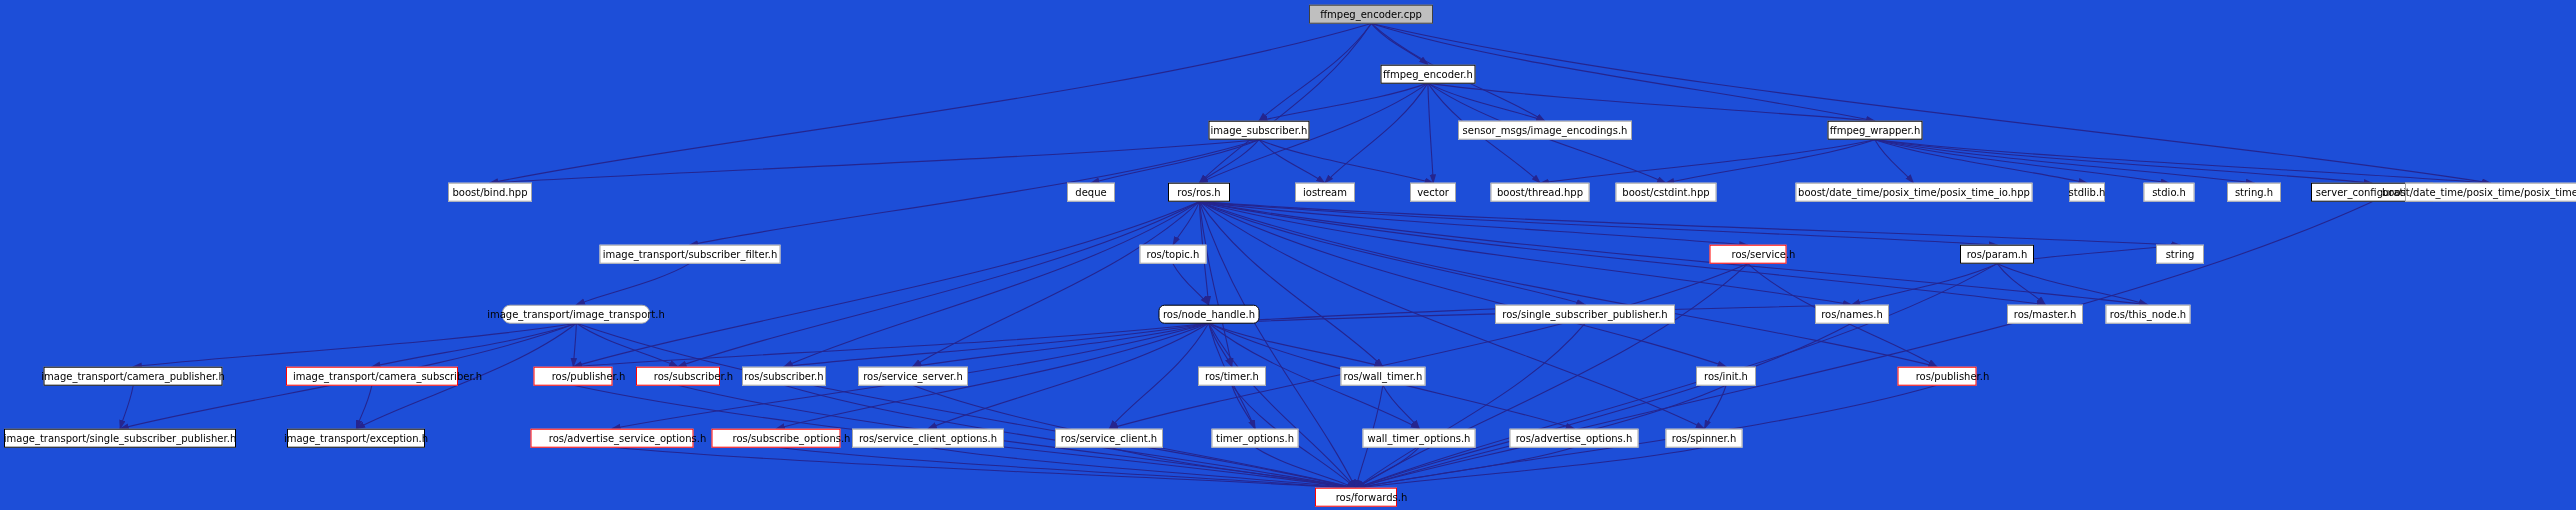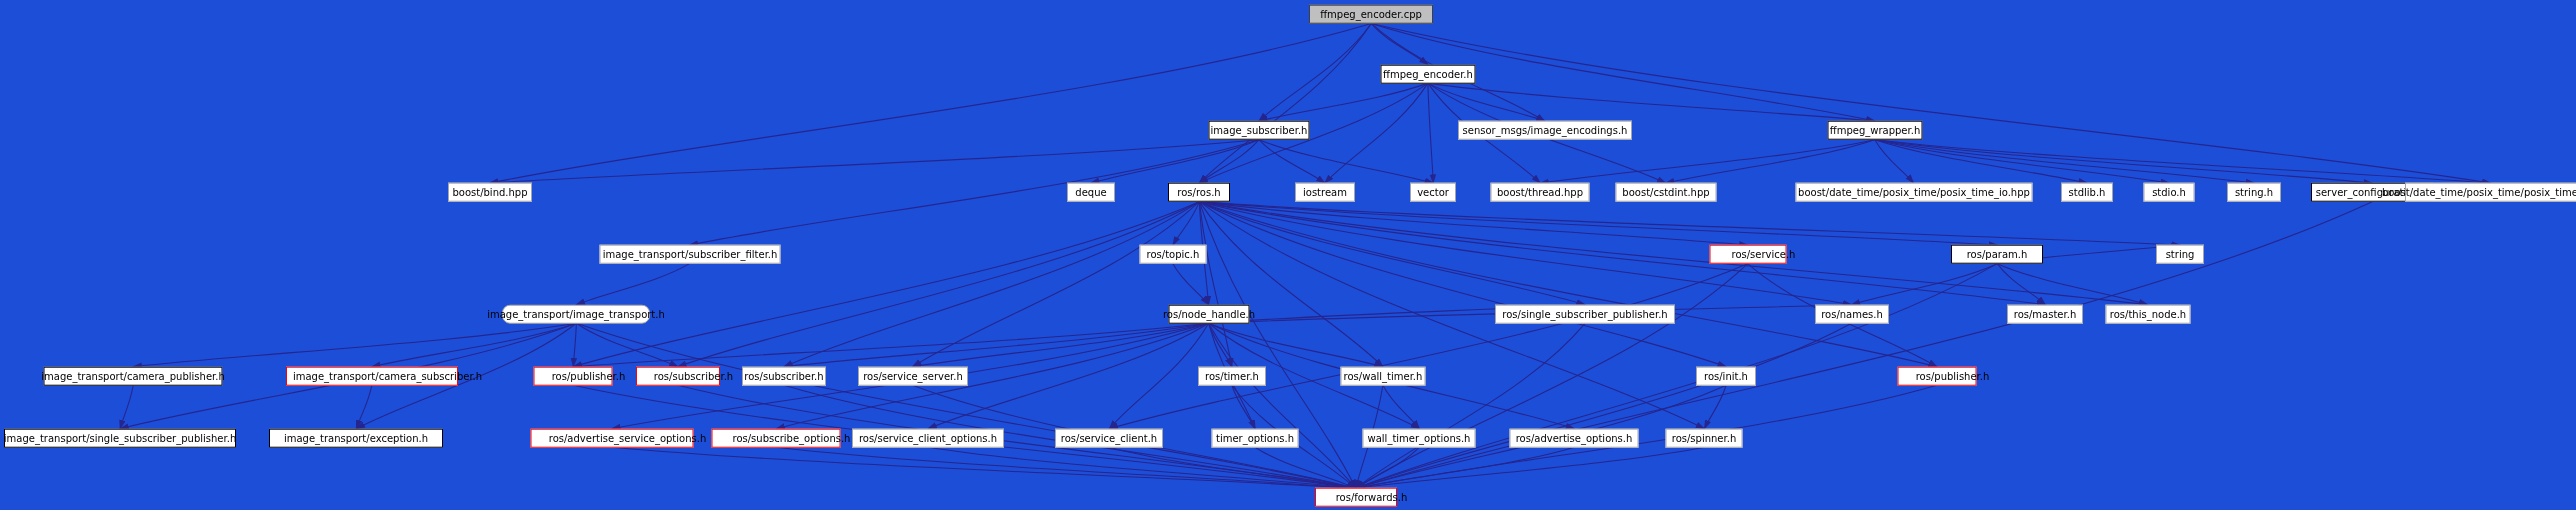--- a/index.html
+++ b/index.html
@@ -165,21 +165,21 @@
       </div>
       <div class="node b-gray" style="left: 1540px; top: 192px; width: 99px;">
         <span>boost/thread.hpp</span>
       </div>
       <div class="node b-gray" style="left: 1666px; top: 192px; width: 101px;">
         <span>boost/cstdint.hpp</span>
       </div>
       <div class="node b-gray" style="left: 1914px; top: 192px; width: 237px;">
         <span>boost/date_time/posix_time/posix_time_io.hpp</span>
       </div>
-      <div class="node b-gray" style="left: 2087px; top: 192px; width: 52px;">
+      <div class="node b-gray" style="left: 2087px; top: 192px; width: 36px;">
         <span>stdlib.h</span>
       </div>
       <div class="node b-gray" style="left: 2169px; top: 192px; width: 51px;">
         <span>stdio.h</span>
       </div>
       <div class="node b-gray" style="left: 2254px; top: 192px; width: 54px;">
         <span>string.h</span>
       </div>
       <div class="node b-black" style="left: 2372px; top: 192px; width: 122px;">
         <span>server_configuration.h</span>
@@ -189,30 +189,30 @@
       </div>
       <div class="node b-gray" style="left: 690px; top: 254px; width: 181px;">
         <span>image_transport/subscriber_filter.h</span>
       </div>
       <div class="node b-gray" style="left: 1173px; top: 254px; width: 67px;">
         <span>ros/topic.h</span>
       </div>
       <div class="node b-red" style="left: 1748px; top: 254px; width: 77px;">
         <span>ros/service.h</span>
       </div>
-      <div class="node b-black" style="left: 1997px; top: 254px; width: 92px;">
+      <div class="node b-black" style="left: 1997px; top: 254px; width: 74px;">
         <span>ros/param.h</span>
       </div>
       <div class="node b-gray" style="left: 2180px; top: 254px; width: 48px;">
         <span>string</span>
       </div>
       <div class="node b-gray" style="left: 576px; top: 314px; width: 148px; border-radius: 8px;">
         <span>image_transport/image_transport.h</span>
       </div>
-      <div class="node b-black" style="left: 1209px; top: 314px; width: 81px;">
+      <div class="node b-black" style="left: 1209px; top: 314px; width: 101px; border-radius: 6px;">
         <span>ros/node_handle.h</span>
       </div>
       <div class="node b-gray" style="left: 1585px; top: 314px; width: 180px;">
         <span>ros/single_subscriber_publisher.h</span>
       </div>
       <div class="node b-gray" style="left: 1852px; top: 314px; width: 74px;">
         <span>ros/names.h</span>
       </div>
       <div class="node b-gray" style="left: 2045px; top: 314px; width: 76px; align-items: center;">
         <span>ros/master.h</span>
@@ -246,21 +246,21 @@
       </div>
       <div class="node b-gray" style="left: 1726px; top: 376px; width: 60px;">
         <span>ros/init.h</span>
       </div>
       <div class="node b-red" style="left: 1937px; top: 376px; width: 79px;">
         <span>ros/publisher.h</span>
       </div>
       <div class="node b-black" style="left: 120px; top: 438px; width: 232px;">
         <span>image_transport/single_subscriber_publisher.h</span>
       </div>
-      <div class="node b-black" style="left: 356px; top: 438px; width: 174px;">
+      <div class="node b-black" style="left: 356px; top: 438px; width: 138px;">
         <span>image_transport/exception.h</span>
       </div>
       <div class="node b-red" style="left: 612px; top: 438px; width: 163px; justify-content: center;">
         <span>ros/advertise_service_options.h</span>
       </div>
       <div class="node b-red" style="left: 776px; top: 438px; width: 129px;">
         <span>ros/subscribe_options.h</span>
       </div>
       <div class="node b-gray" style="left: 928px; top: 438px; width: 152px;">
         <span>ros/service_client_options.h</span>

